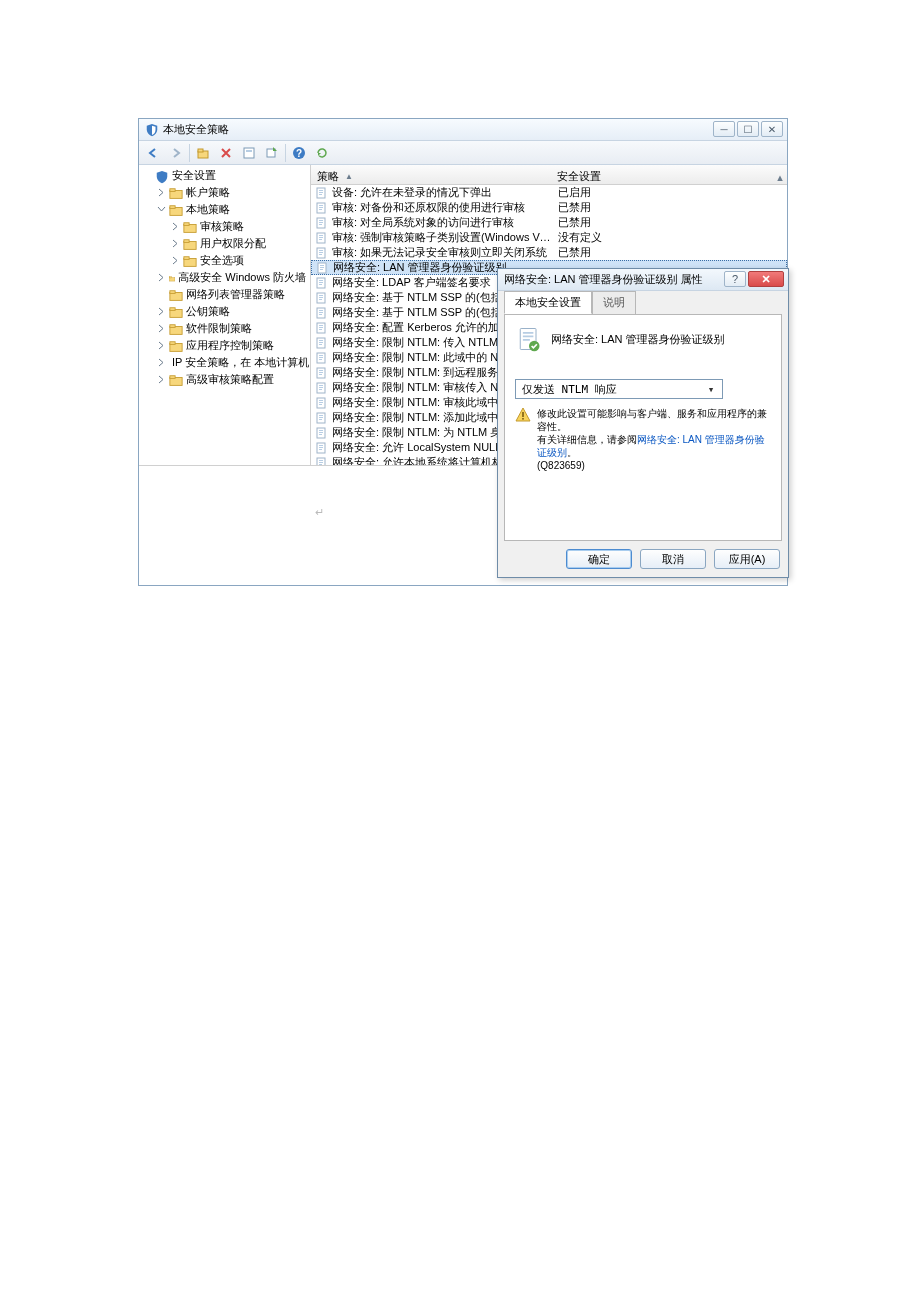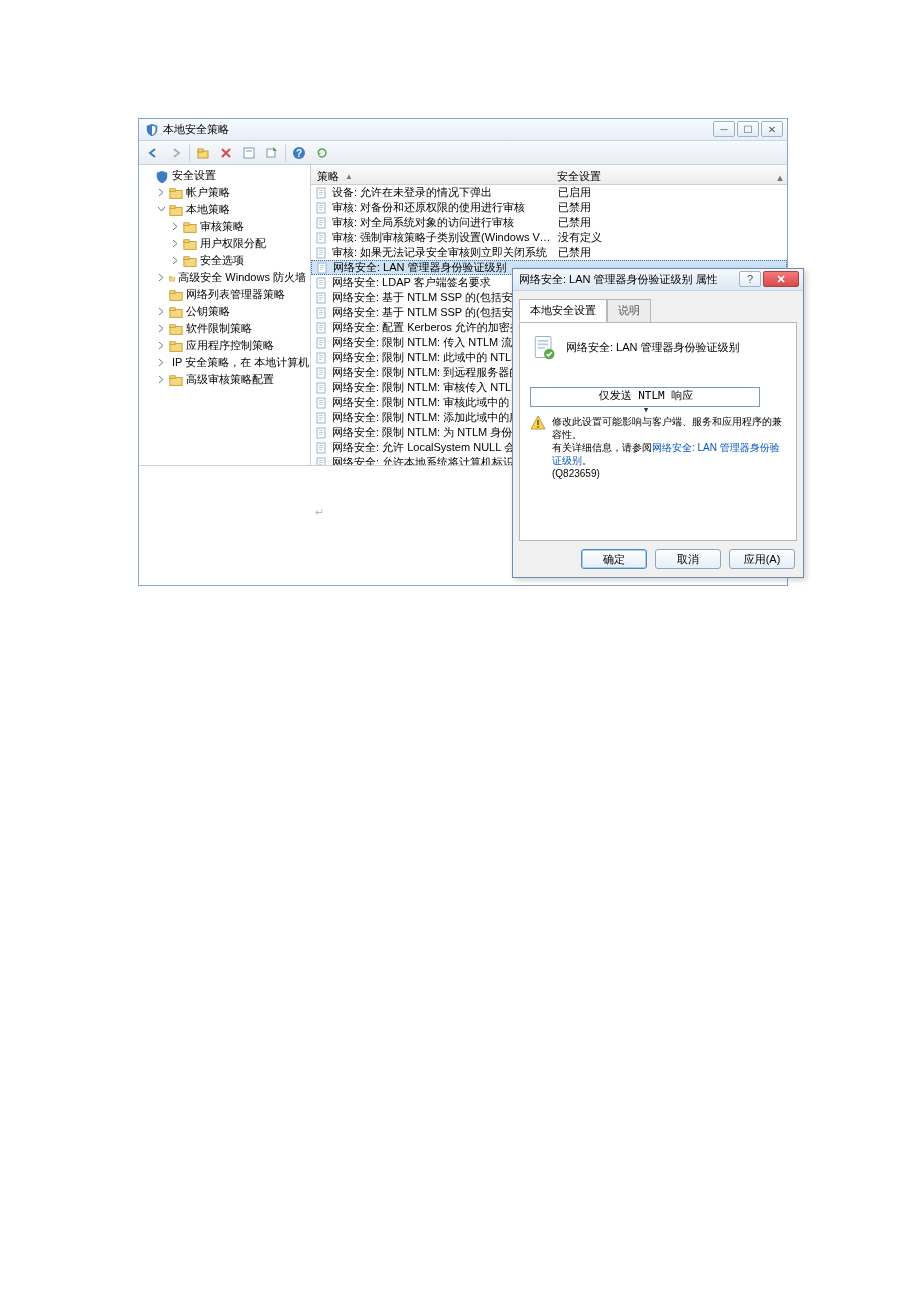--- a/index.html
+++ b/index.html
@@ -171,21 +171,21 @@
     width: 120px;
     height: 10px;
     font-size: 8px;
     color: #888;
     letter-spacing: 3px;
   }
 
   
   .dialog {
     position: absolute;
-    left: 512px;
+    left: 497px;
     top: 268px;
     width: 292px;
     height: 310px;
     border: 1px solid #6f8ca8;
     background: #f0f0f0;
     box-shadow: 2px 2px 6px rgba(0,0,0,.2);
     display: flex;
     flex-direction: column;
   }
   .dlg-title {
@@ -207,21 +207,21 @@
   }
   .dlg-help {
     width: 22px; height: 16px;
     border: 1px solid #9fb4c9; border-radius: 2px;
     background: linear-gradient(#fdfefe,#e3ecf5);
     color:#4a5a6a; display:flex; align-items:center; justify-content:center;
     font-size: 11px;
   }
   .tabs {
     display: flex;
-    padding: 8px 6px 0 6px;
+    padding: 0 6px 0 6px;
     gap: 0;
   }
   .tab {
     padding: 3px 10px;
     border: 1px solid #b7b7b7;
     border-bottom: none;
     background: #f7f7f7;
     font-size: 11px;
   }
   .tab.active {
@@ -238,30 +238,29 @@
     flex: 1;
     padding: 10px;
     position: relative;
   }
   .policy-line {
     display: flex; align-items: center; gap: 8px;
     margin-bottom: 26px;
   }
   .policy-line .bigicon { width: 28px; height: 28px; flex: 0 0 auto;}
   .select {
-    width: 230px;
+    width: 208px;
     height: 20px;
     border: 1px solid #7d9ab5;
     background: #fff;
     display: flex;
     align-items: center;
     justify-content: space-between;
     padding: 0 4px 0 6px;
     font-family: SimSun, monospace;
-    flex-direction: column;
   }
   .select .dd { width: 14px; text-align:center; color:#333; }
   .warnrow {
     display: flex; gap: 6px; margin-top: 8px;
     font-size: 10px; line-height: 1.3;
   }
   .warnrow .warnicon { width: 16px; height: 16px; flex: 0 0 auto;}
   .warnrow a { color: #0a57c2; text-decoration: none; }
   .dlg-buttons {
     height: 30px;

